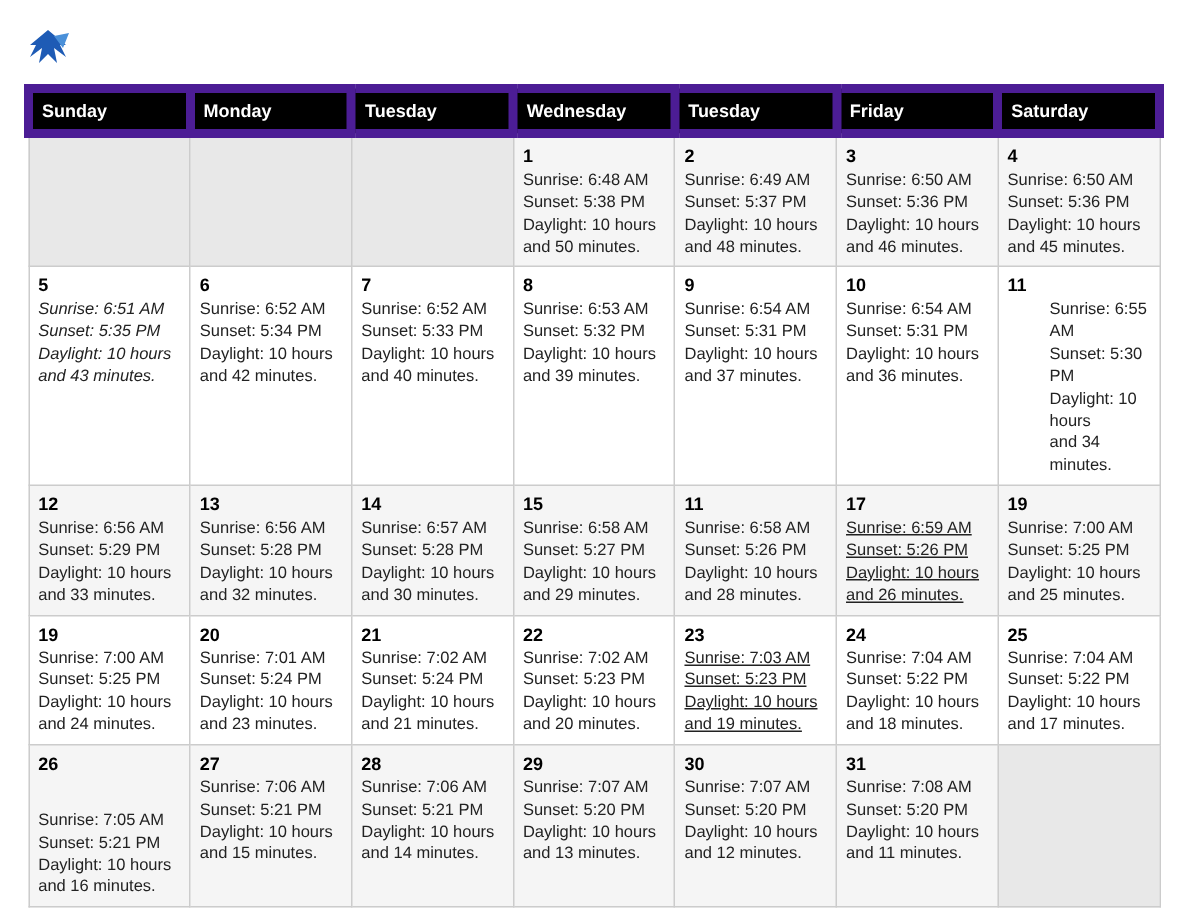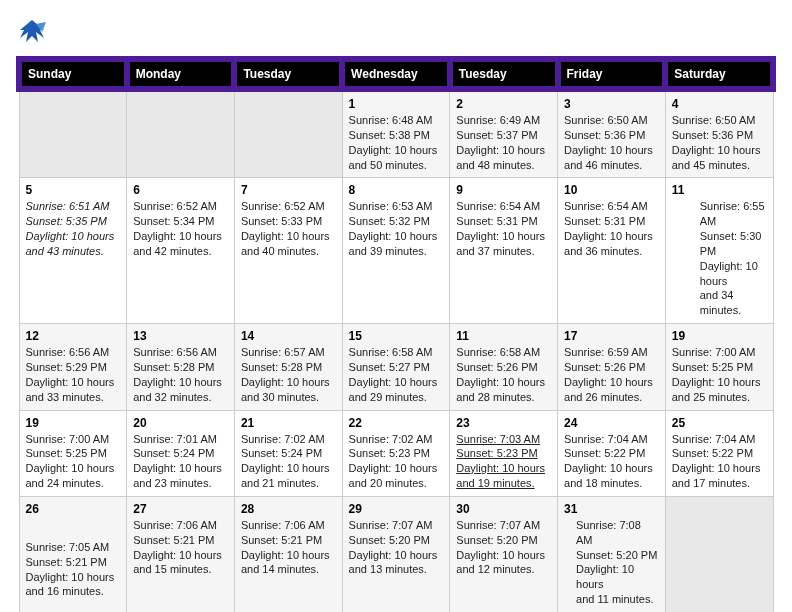--- a/index.html
+++ b/index.html
@@ -240,21 +240,21 @@
         </td>
         <td>
           <span class="day-num">11</span>
           <div class="day-info" style="white-space: pre-line;">Sunrise: 6:58 AM
 Sunset: 5:26 PM
 Daylight: 10 hours
 and 28 minutes.</div>
         </td>
         <td>
           <span class="day-num">17</span>
-          <div class="day-info" style="white-space: pre-line;">Sunrise: 6:59 AM
+          <div class="day-info" style="white-space: pre-line; text-decoration: underline;">Sunrise: 6:59 AM
 Sunset: 5:26 PM
 Daylight: 10 hours
 and 26 minutes.</div>
         </td>
         <td>
           <span class="day-num">19</span>
           <div class="day-info" style="white-space: pre-line;">Sunrise: 7:00 AM
 Sunset: 5:25 PM
 Daylight: 10 hours
 and 25 minutes.</div>
@@ -342,21 +342,21 @@
         </td>
         <td>
           <span class="day-num">30</span>
           <div class="day-info" style="white-space: pre-line;">Sunrise: 7:07 AM
 Sunset: 5:20 PM
 Daylight: 10 hours
 and 12 minutes.</div>
         </td>
         <td>
           <span class="day-num">31</span>
-          <div class="day-info" style="white-space: pre-line; margin-left: 12px;">Sunrise: 7:08 AM
+          <div class="day-info" style="white-space: pre-line;">Sunrise: 7:08 AM
 Sunset: 5:20 PM
 Daylight: 10 hours
 and 11 minutes.</div>
         </td>
         <td class="empty-cell"></td>
       </tr>
     </tbody>
 </table>
 
 </body></html>

